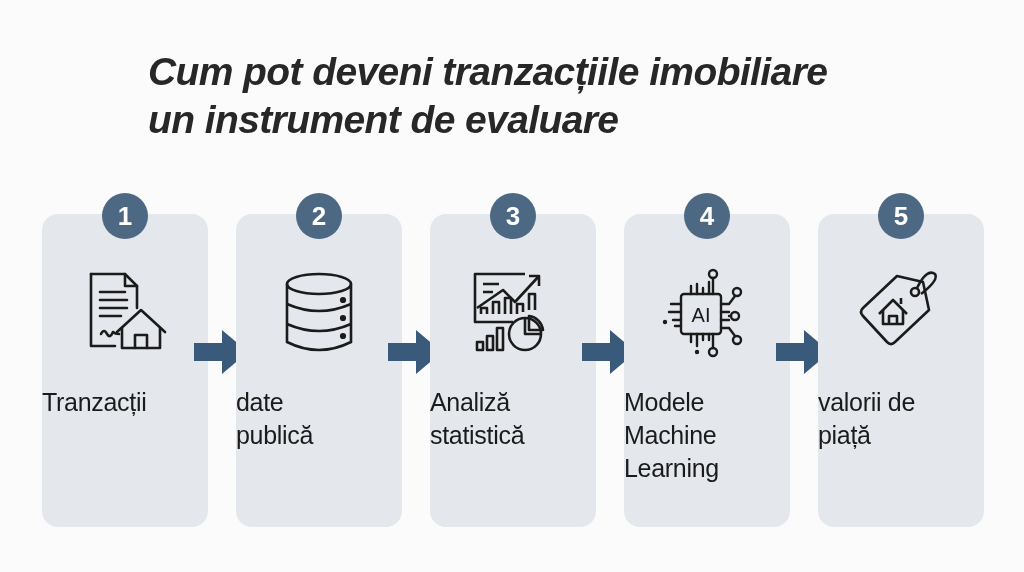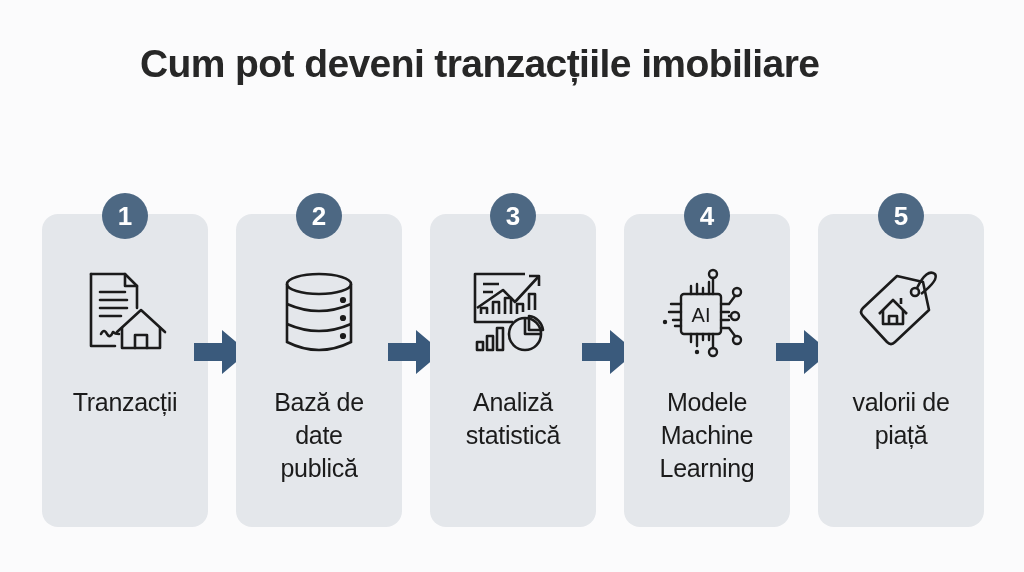--- a/index.html
+++ b/index.html
@@ -6,50 +6,52 @@
   body {
     width: 1024px; height: 572px; overflow: hidden;
     background: #fbfbfc;
     font-family: "Liberation Sans", sans-serif;
     position: relative;
   }
   .title {
     position: absolute; left: 140px; top: 40px;
     font-size: 39px; font-weight: bold; color: #272727;
     line-height: 48px; letter-spacing: -0.6px;
-    margin: 0;
+    margin: 8px;
+    font-style: italic;
   }
   .card {
     position: absolute; top: 214px; width: 166px; height: 313px;
     background: #e4e7eb; border-radius: 16px;
   }
   .badge {
     position: absolute; top: 193px; width: 46px; height: 46px;
     border-radius: 50%; background: #4d6883; color: #fff;
     font-size: 26px; font-weight: bold; text-align: center; line-height: 46px;
   }
   .icon {
     position: absolute; top: 262px; width: 100px; height: 100px;
   }
   .icon svg { width: 100%; height: 100%; }
   .label {
     position: absolute; top: 386px; width: 166px;
-    text-align: center; color: #1b1b1b; font-size: 25px; line-height: 33px;
+    text-align: left; color: #1b1b1b; font-size: 25px; line-height: 33px;
     letter-spacing: -0.3px;
   }
   .arrow {
     position: absolute; top: 330px; width: 56px; height: 44px;
   }
   .arrow svg { width: 100%; height: 100%; }
 </style>
 </head>
 <body>
 
 <h1 class="title">
   <span>Cum pot deveni tranzacțiile imobiliare</span><br>
+  <span>un instrument de evaluare</span>
 </h1>
 
 <div class="card" style="left:42px"></div>
 <div class="badge" style="left:102px">1</div>
 <div class="icon" style="left:75px">
   <svg viewBox="0 0 100 100" fill="none" stroke="#1b1b1b" stroke-width="2.6" stroke-linejoin="round" stroke-linecap="round">
     <path d="M16 12 H50 L62 24 V46"></path>
       <path d="M50 12 V24 H62"></path>
     <path d="M16 12 V84 H40"></path>
     <path d="M25 30 H50 M25 38 H52 M25 46 H52 M25 54 H46"></path>
@@ -76,21 +78,20 @@
     <ellipse cx="50" cy="22" rx="32" ry="10"></ellipse>
     <path d="M18 22 V80 Q50 96 82 80 V22"></path>
     <path d="M18 42 Q50 56 82 42"></path>
       <path d="M18 62 Q50 76 82 62"></path>
     <circle cx="74" cy="38" r="1.8" fill="#1b1b1b"></circle>
     <circle cx="74" cy="56" r="1.8" fill="#1b1b1b"></circle>
     <circle cx="74" cy="74" r="1.8" fill="#1b1b1b"></circle>
   </svg>
 </div>
 <div class="label" style="left:236px">
-  <div>Bază de</div>
     <div>date</div>
     <div>publică</div>
 </div>
 
 <div class="arrow" style="left:388px">
   <svg viewBox="0 0 56 44">
       <path d="M0 13 H28 V0 L54 22 L28 44 V31 H0 Z" fill="#3a5a7c"></path>
     </svg>
 </div>
 

